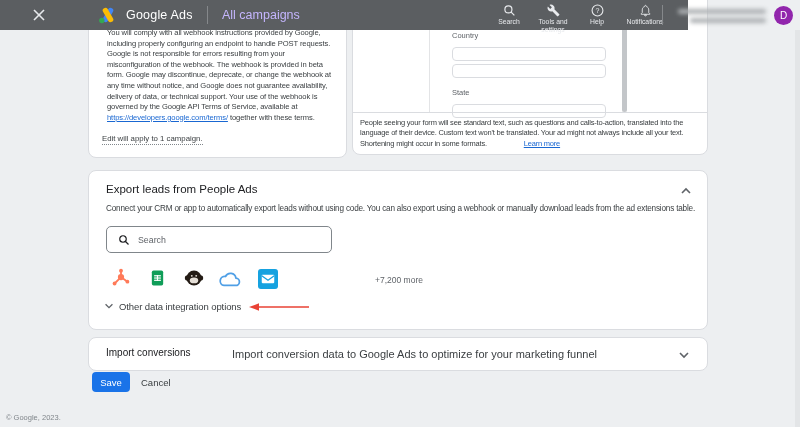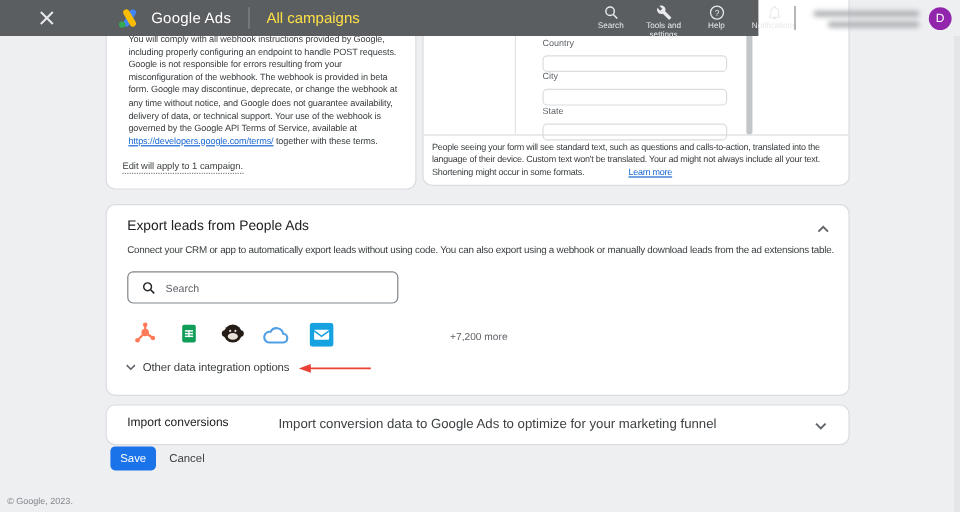--- a/index.html
+++ b/index.html
@@ -4,29 +4,29 @@
 <style>
   * { margin:0; padding:0; box-sizing:border-box; }
   html,body { width:800px; height:427px; }
   body {
     position:relative; overflow:hidden;
     font-family:"Liberation Sans","DejaVu Sans",sans-serif;
     background:#edeff1; color:#3c4043;
   }
   
   .topbar {
-    position:absolute; left:0; top:0; width:632px; height:30px;
+    position:absolute; left:0; top:0; width:688px; height:30px;
     background:#5b5e61; z-index:50; display:flex; align-items:center;
     color:#e8eaed;
   }
   .topbar .close-x { position:absolute; left:32px; top:8px; width:14px; height:14px; cursor:pointer; }
   .topbar .logo { position:absolute; left:98px; top:5px; width:20px; height:20px; }
   .topbar .product { position:absolute; left:126px; top:8px; font-size:12.5px; color:#fff; letter-spacing:.2px; }
   .topbar .vdiv { position:absolute; left:207px; top:6px; width:1px; height:18px; background:#85888b; }
-  .topbar .pagetitle { position:absolute; left:222px; top:8px; font-size:12.5px; color:#fde047; }
+  .topbar .pagetitle { position:absolute; left:222px; top:8px; font-size:12.5px; color:#c4b5fd; }
   .topnav { position:absolute; left:487px; top:2px; display:flex; align-items:flex-start; }
   .topnav .navitem { width:44px; display:flex; flex-direction:column; align-items:center; cursor:pointer; }
   .topnav .navitem svg { display:block; margin-top:2px; }
   .topnav .navitem .lbl { font-size:6.8px; line-height:7.5px; text-align:center; margin-top:1px; color:#e8eaed; }
   .acct-div { position:absolute; left:662px; top:5px; width:1px; height:20px; background:#85888b; }
   .acct-blur { position:absolute; left:670px; top:7px; width:96px; }
   .acct-blur .l { height:5px; border-radius:2px; background:#aeb1b4; filter:blur(2px); margin:2px 0 4px auto; }
   .avatar { position:absolute; left:774px; top:6px; width:19px; height:19px; border-radius:50%;
     background:#9125ac; color:#fff; font-size:10px; display:flex; align-items:center; justify-content:center; cursor:pointer; }
   
@@ -81,21 +81,20 @@
   <span class="edit-note">Edit will apply to 1 campaign.</span>
 </div>
 
 <div class="card preview-panel">
   <div class="inner-form">
     <div class="ffield" style="top:38px;">
       <div class="flabel">Country</div>
       <input style="">
     </div>
     <div class="ffield" style="top:66px;">
-      <div class="flabel">City</div>
       <input style="">
     </div>
     <div class="ffield" style="top:95px;">
       <div class="flabel">State</div>
       <input style="">
     </div>
     <div class="inner-scroll">
         <div class="thumb"></div>
       </div>
   </div>

